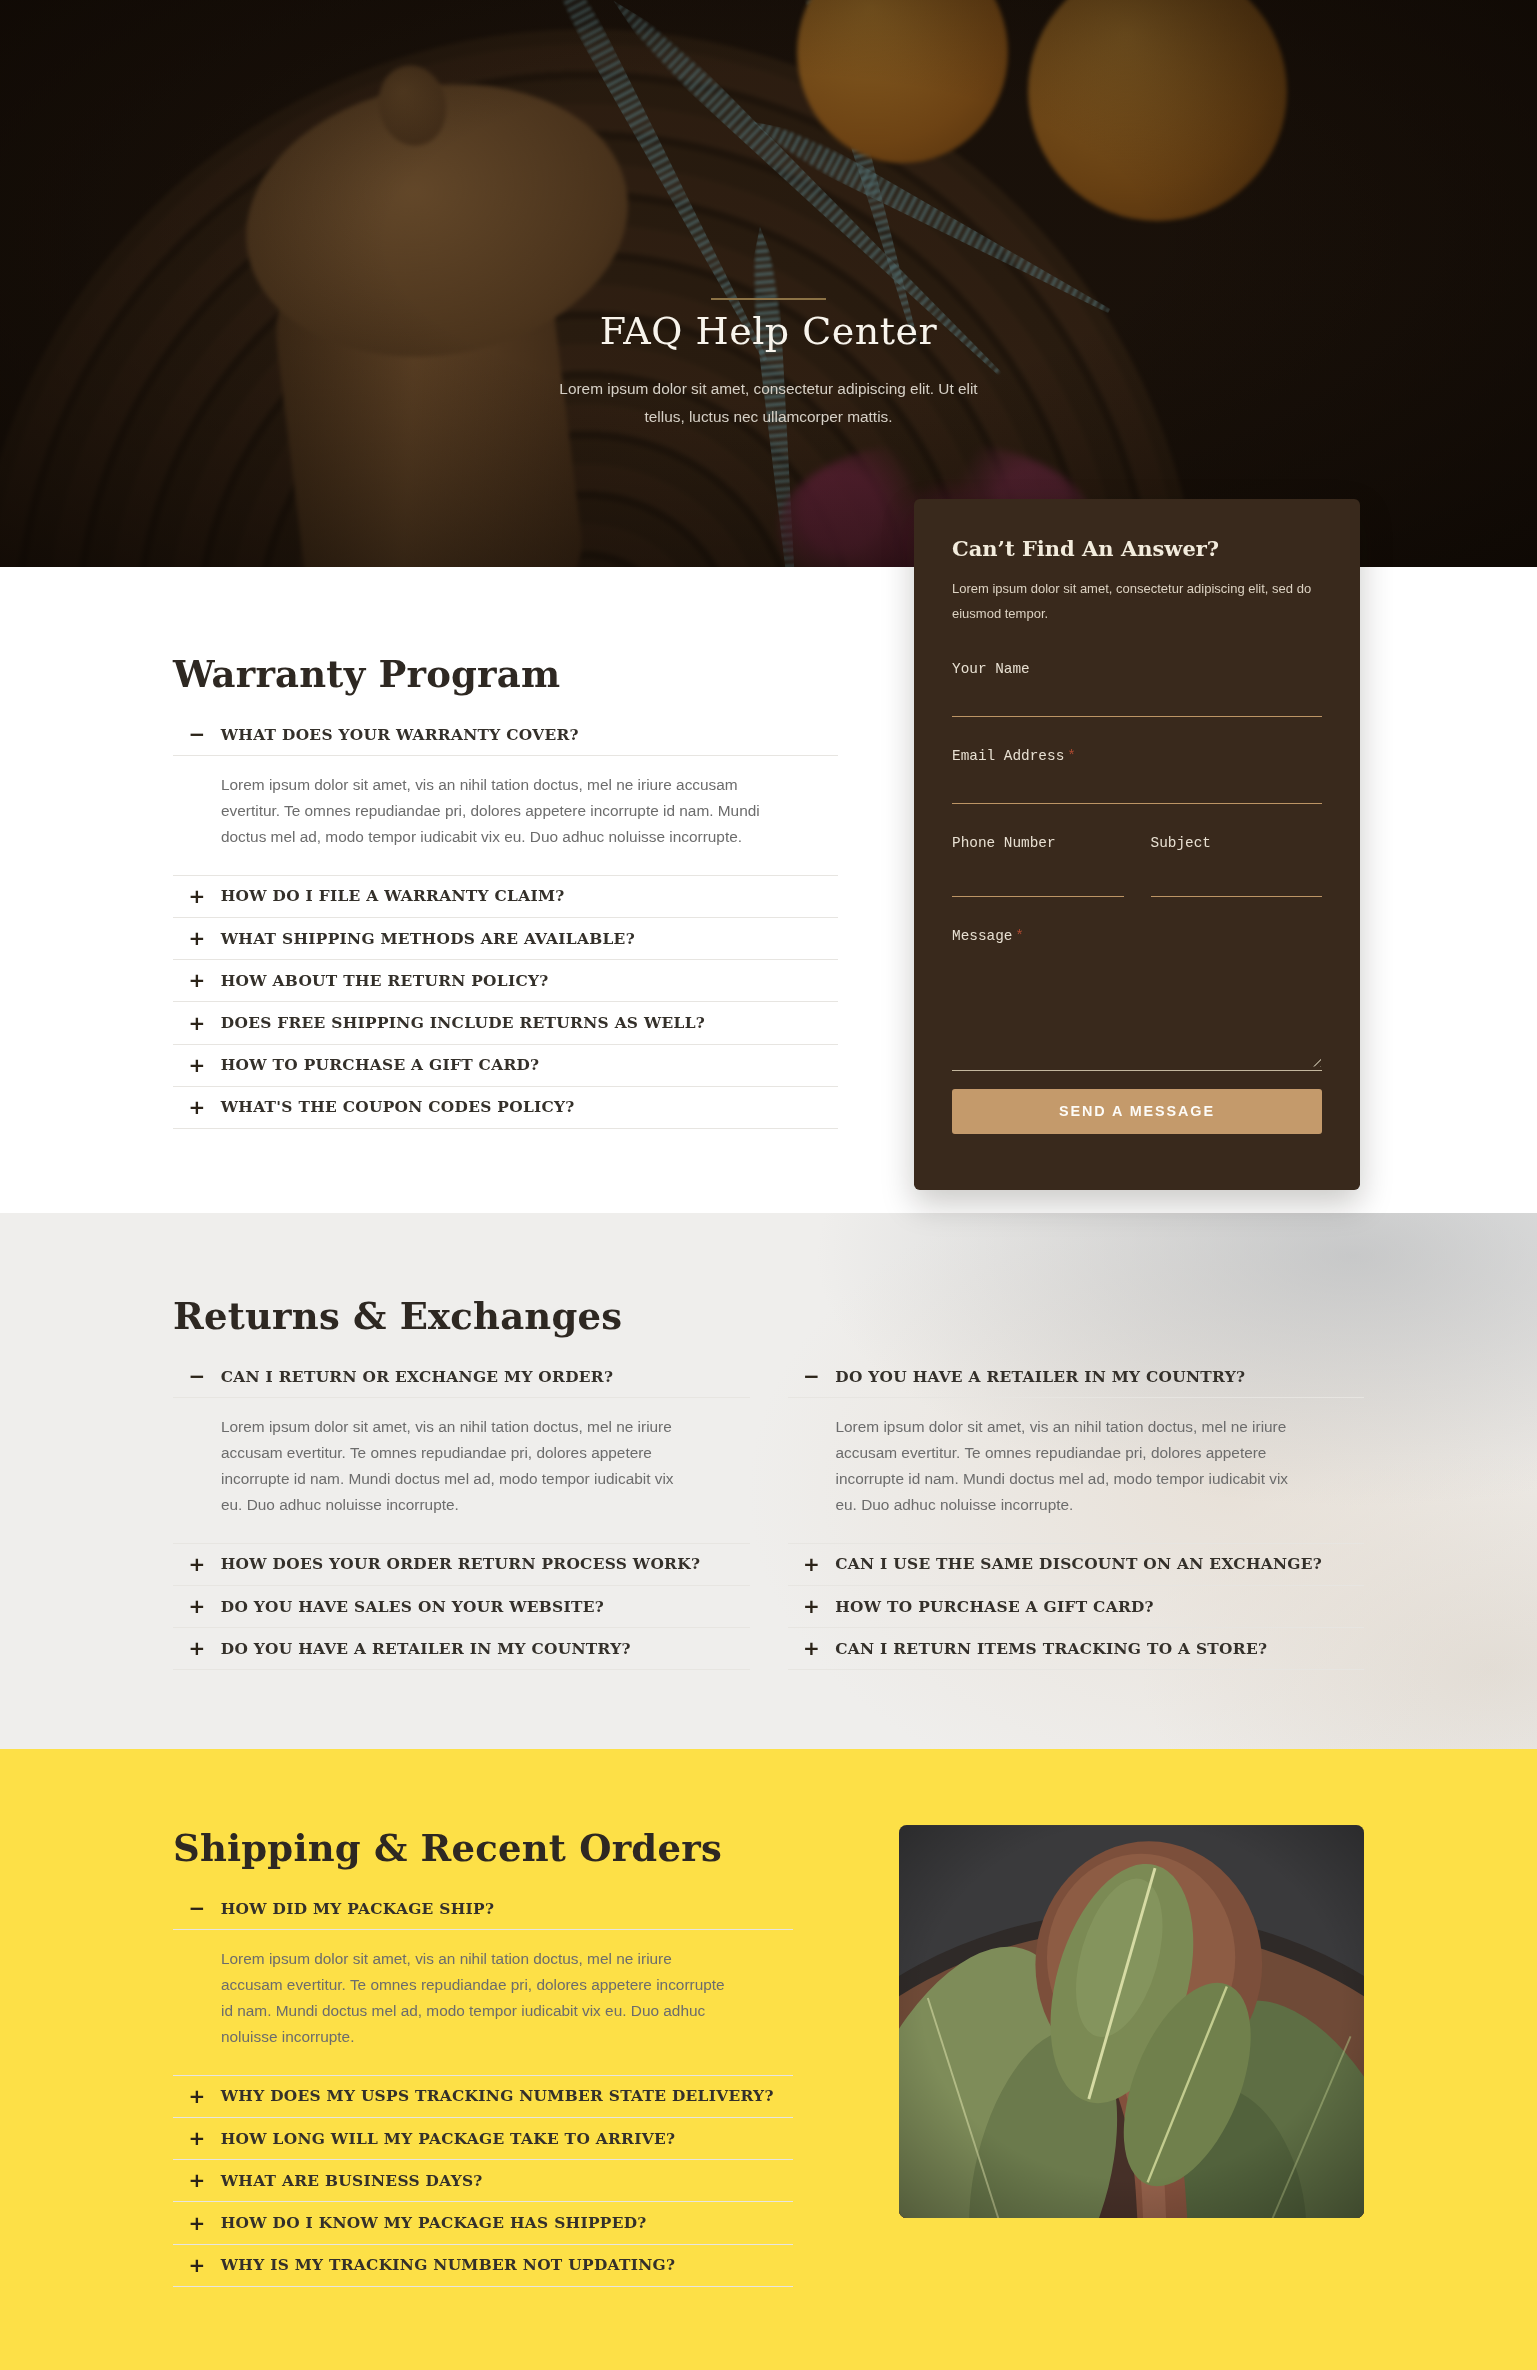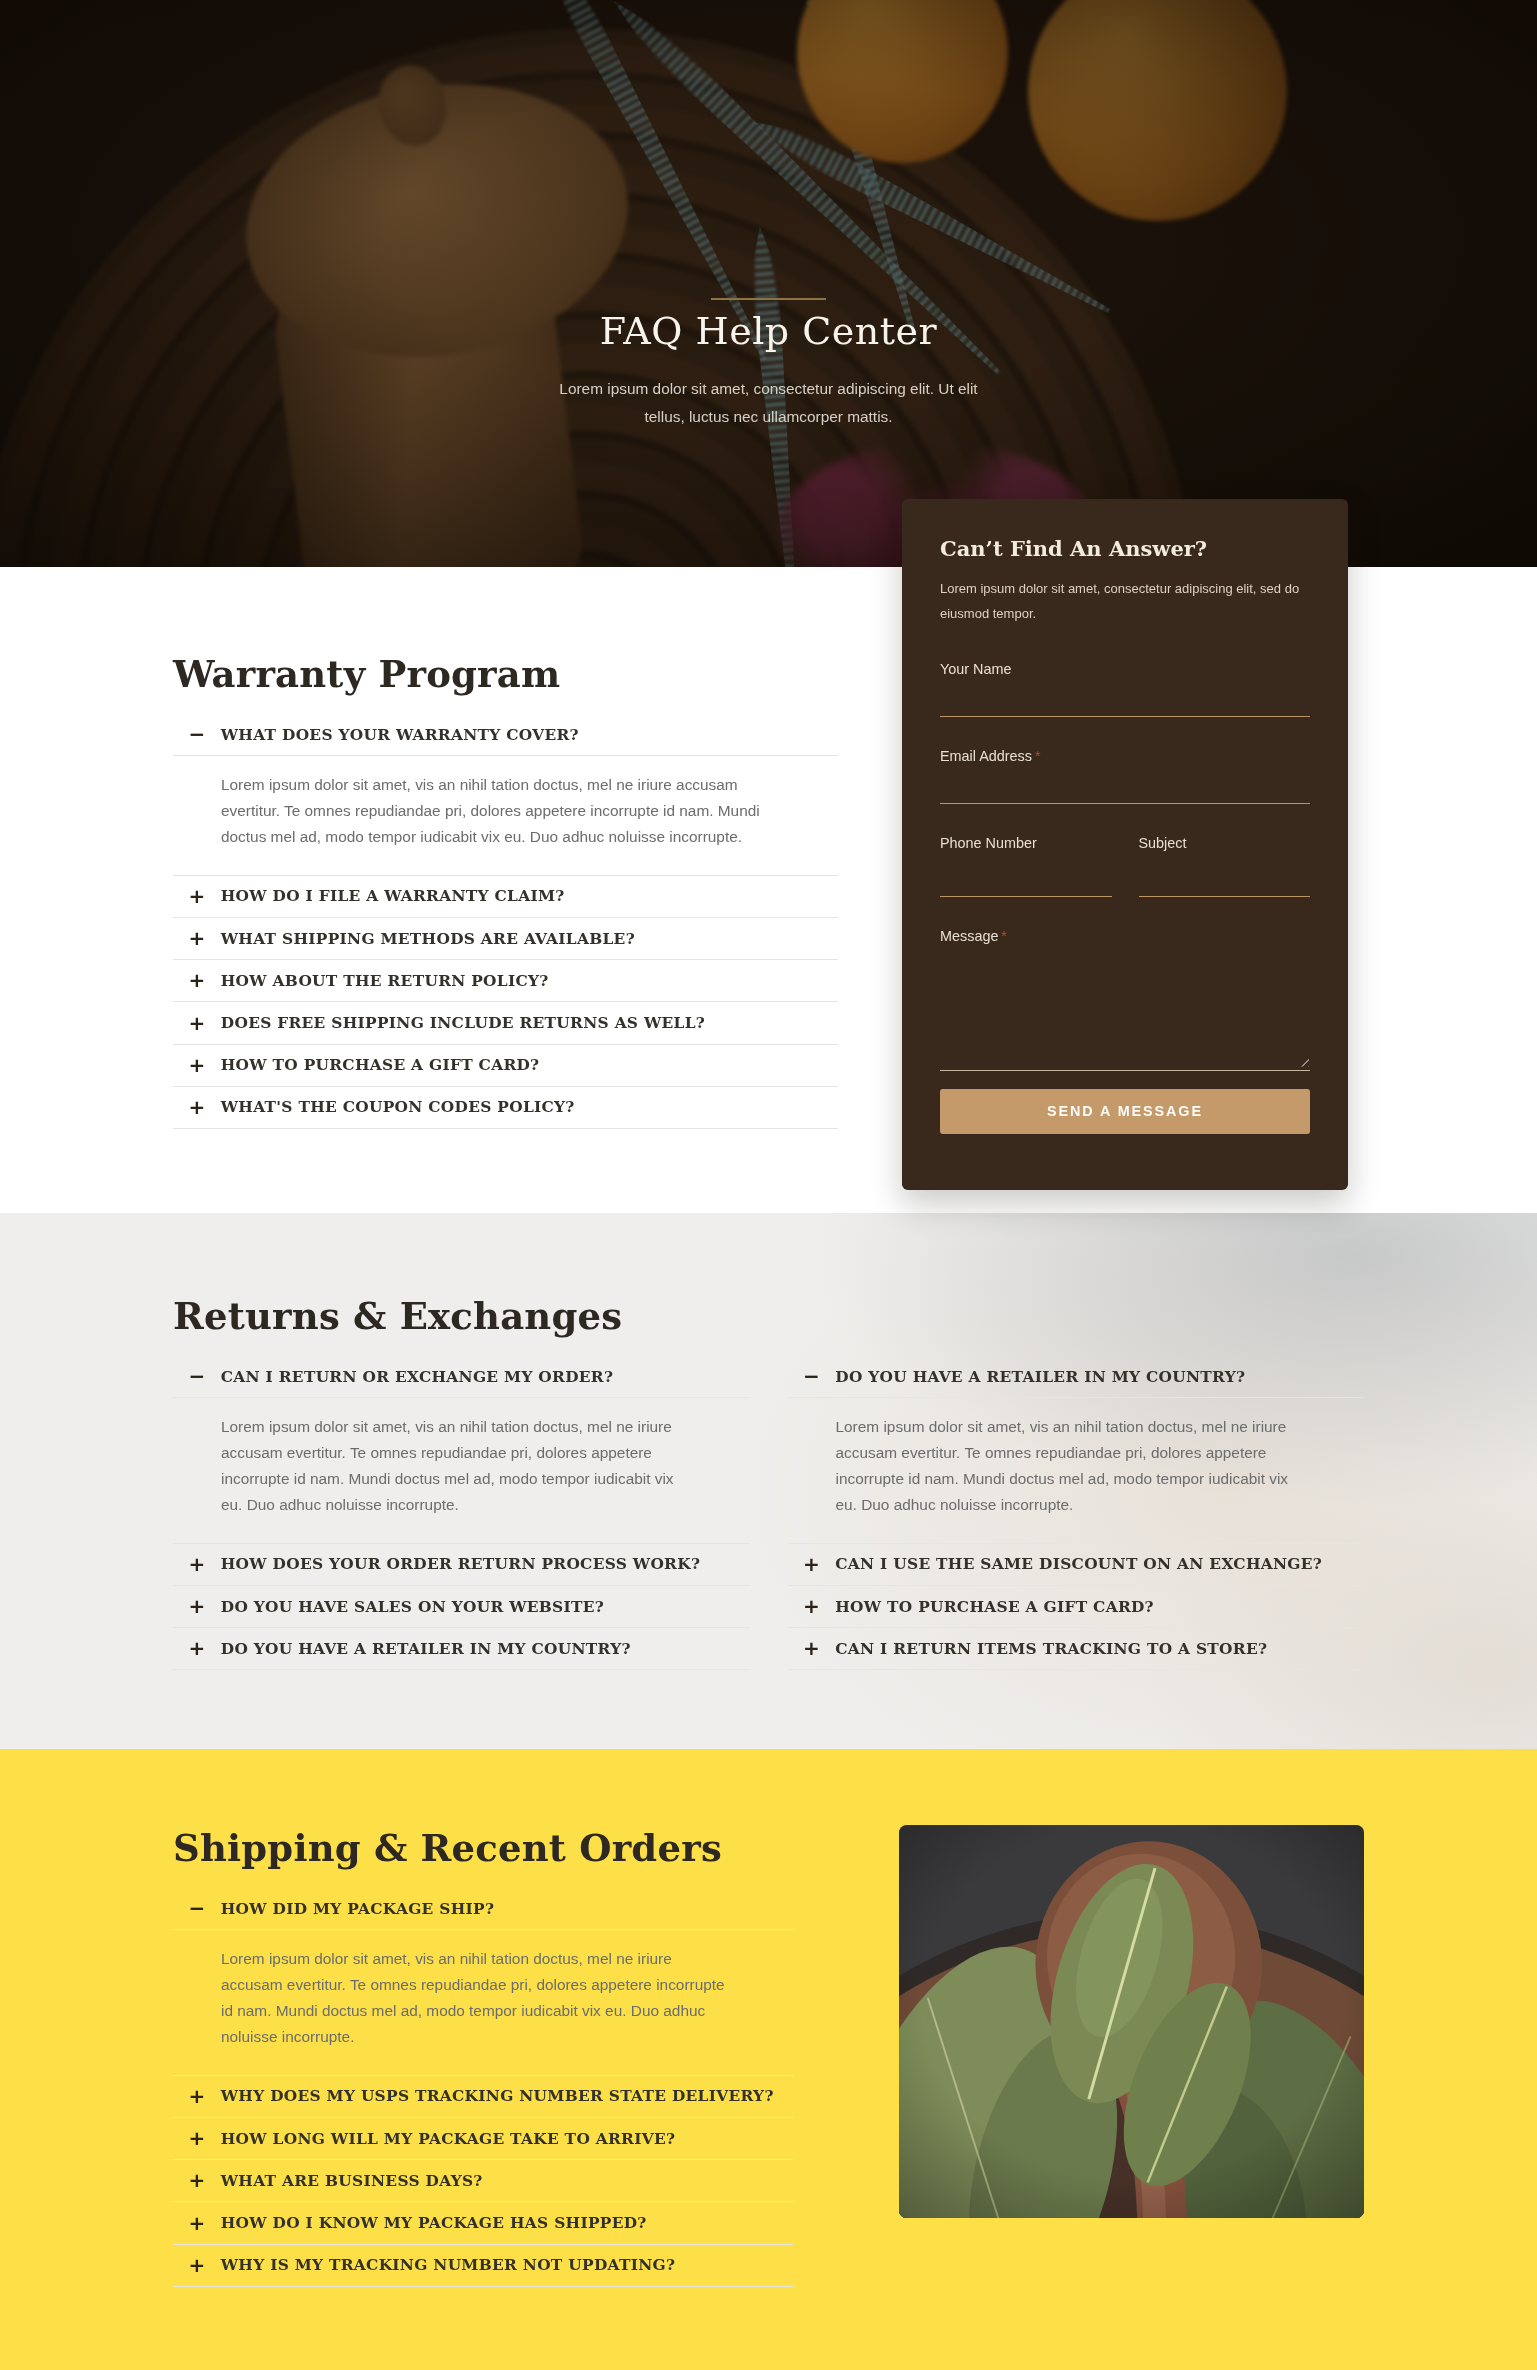--- a/index.html
+++ b/index.html
@@ -121,32 +121,32 @@
   .faq-a {
     padding:15.4px 58px 25px 48px;
     font-size:15.4px; line-height:26px; color:#6c6c6c;
   }
 
   
   .sec1 { height:646px; background:#fff; position:relative; }
   .warranty-col { position:absolute; left:0; top:84px; width:665px; }
 
   .form-card {
-    position:absolute; right:16px; top:-68px; width:446px; height:691px;
+    position:absolute; right:4px; top:-68px; width:446px; height:691px;
     background:#39291c; border-radius:5.8px; padding:35px 38px 38px 38px;
     overflow:hidden; z-index:4; box-shadow:0 13.4px 33px rgba(20,12,5,.22);
   }
   .form-card h3 {
     margin:0 0 13.4px 0; font-family:"DejaVu Serif","Liberation Serif",serif;
     font-weight:bold; font-size:21px; line-height:29px; color:#f3ecdd;
   }
   .form-desc { margin:0 0 33px 0; font-size:13px; line-height:25px; color:#dcd2c2; }
   .fgroup { margin-top:29px; }
   .fgroup.first { margin-top:0; }
-  .fgroup label { display:block; font-size:14.4px; line-height:20px; color:#e8e0d2; }
+  .fgroup label { display:block; font-size:14.4px; line-height:20px; color:#e8e0d2;font-family:Liberation Mono, monospace; }
   .req { color:#b04a31; margin-left:2.9px; }
   .finput {
     display:block; width:100%; height:38px; margin:0;
     background:transparent; border:none; outline:none;
     border-bottom:1.9px solid #bd9565; color:#f0e8da; font-size:14.4px;
     border-radius:0; padding:0;
   }
   .frow { display:flex; gap:27px; margin-top:29px; }
   .frow .fgroup { margin-top:0; flex:1; }
   .frow .finput { height:44px; }

